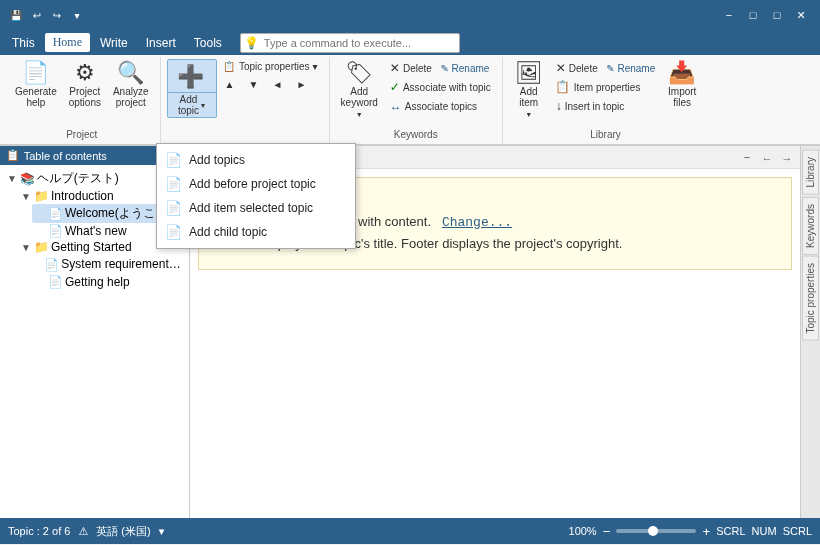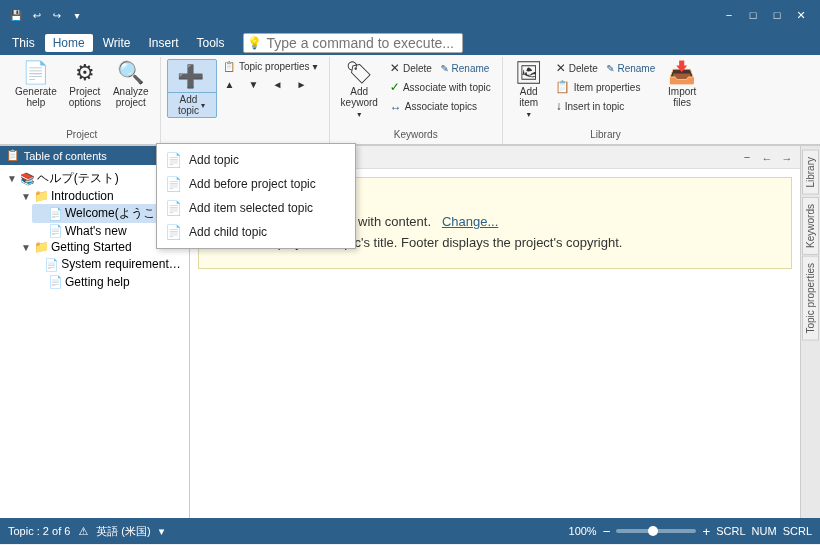--- a/index.html
+++ b/index.html
@@ -41,36 +41,36 @@
       padding: 0 4px;
       gap: 2px;
     }
     .menu-item {
       padding: 2px 8px;
       color: white;
       cursor: pointer;
       font-size: 12px;
       border-radius: 2px;
     }
-    .menu-item.active { background: white; color: #2c5f8a; }
+    .menu-item.active { background: white; color: #2c5f8a; font-family: Liberation Serif, serif; }
     .cmd-box {
       margin-left: 8px;
       display: flex;
       align-items: center;
       background: white;
       border: 1px solid #aaa;
       border-radius: 2px;
       padding: 1px 4px;
       gap: 4px;
       flex: 1;
       max-width: 220px;
       height: 20px;
     }
     .cmd-box input {
-      border: none; outline: none; font-size: 14px; color: #666;
+      border: none; outline: none; font-size: 11px; color: #666;
       width: 100%; background: transparent;
     }
     .cmd-lightbulb { color: #f0c000; font-size: 12px; }
 
     
     .ribbon {
       background: #f8f8f8;
       border-bottom: 1px solid #ccc;
       display: flex;
       align-items: stretch;
@@ -257,21 +257,21 @@
     }
     .content-body {
       padding: 12px 16px;
       font-size: 13px;
       color: #333;
       background: #fffce8;
       margin: 8px;
       border: 1px solid #e0d8a0;
     }
     .content-body p { margin-bottom: 6px; }
-    .content-body a { color: #2c5f8a; }
+    .content-body a { color: #2c5f8a; font-family: Liberation Mono, monospace; }
 
     
     .right-tabs {
       width: 20px;
       background: #e8e8e8;
       border-left: 1px solid #ccc;
       display: flex;
       flex-direction: column;
       align-items: center;
       padding-top: 4px;
@@ -457,21 +457,21 @@
           <span>Import<br>files</span>
         </div>
       </div>
       <div class="ribbon-group-label">Library</div>
     </div>
   </div>
 
   <div class="dropdown-menu">
     <div class="dropdown-item">
       <span class="icon">📄</span>
-      <span>Add topic</span>
+      <span>Add topics</span>
     </div>
     <div class="dropdown-item">
       <span class="icon">📄</span>
       <span>Add before project topic</span>
     </div>
     <div class="dropdown-item">
       <span class="icon">📄</span>
       <span>Add item selected topic</span>
     </div>
     <div class="dropdown-item">

